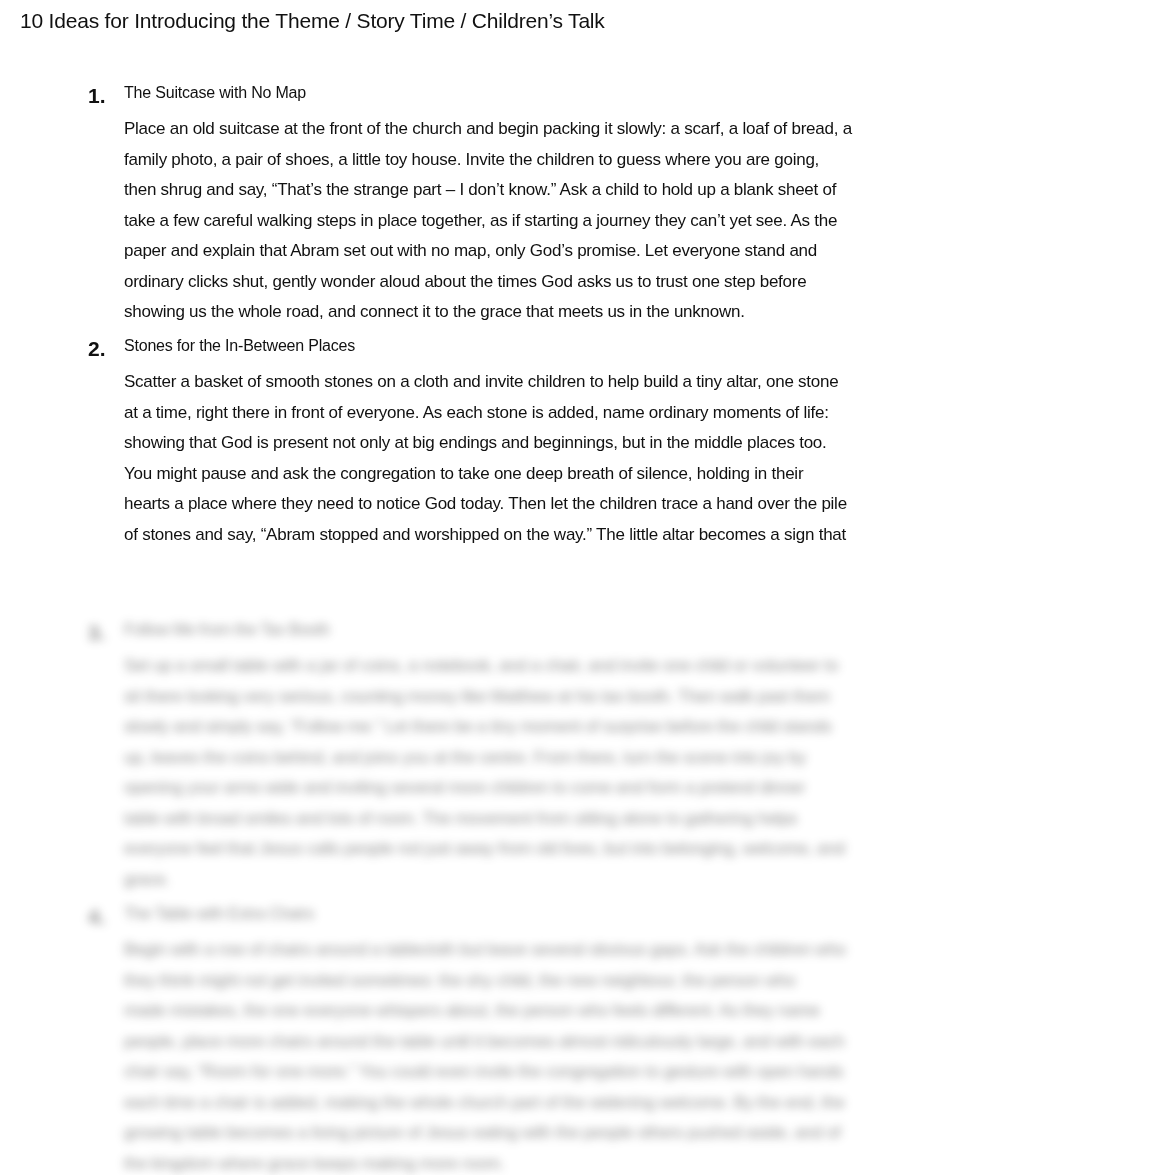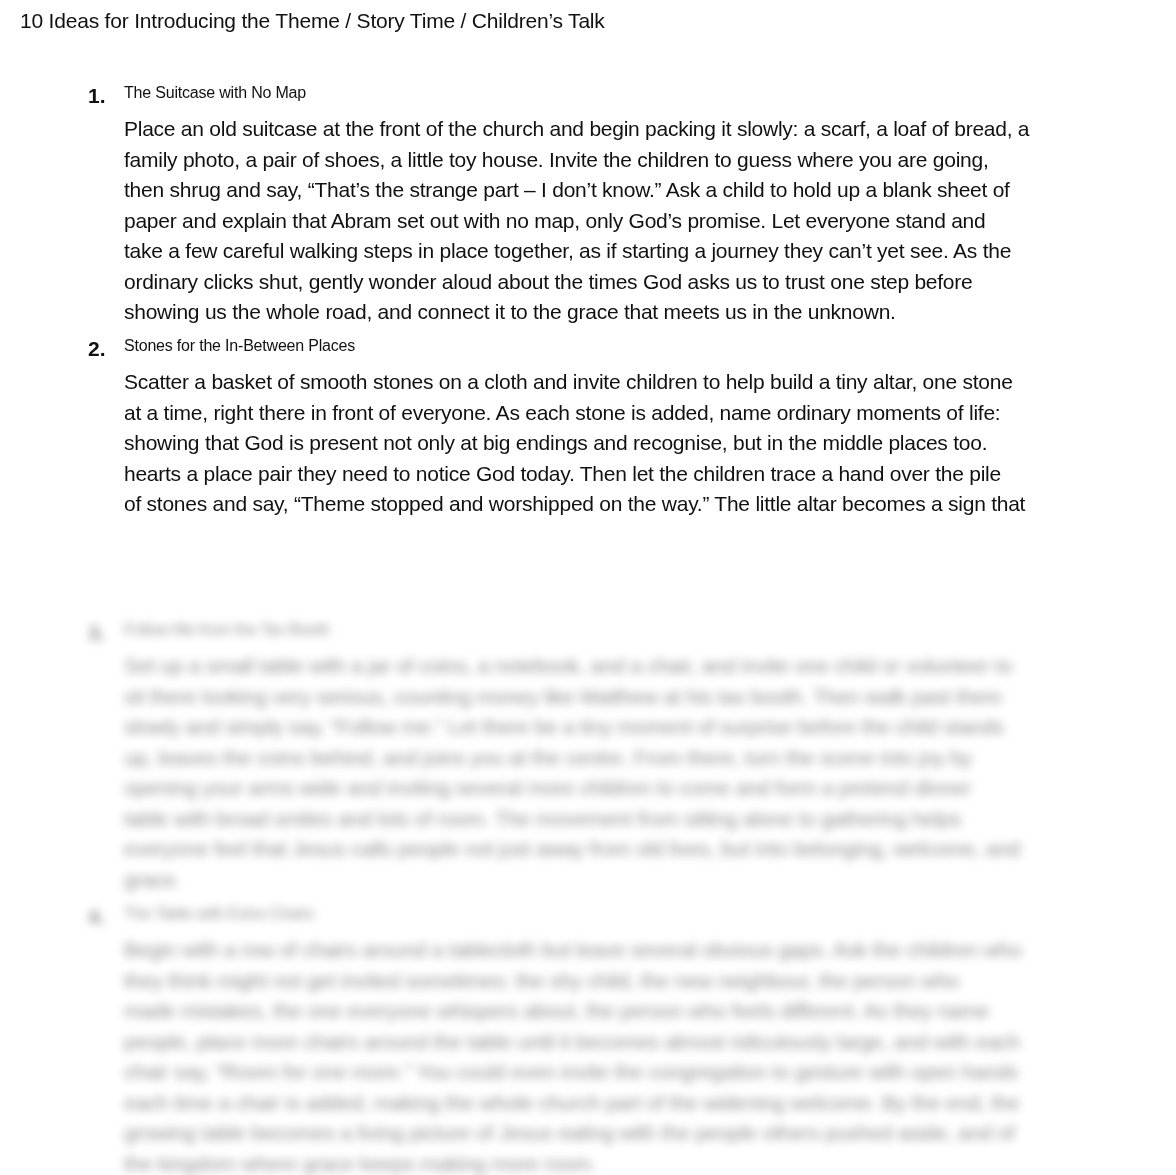--- a/index.html
+++ b/index.html
@@ -17,54 +17,55 @@
   .item-num {
     position: absolute; left: 0; top: 0;
     font-weight: bold; font-size: 21px;
   }
   .item-heading {
     position: absolute; left: 36px; top: 0;
     font-weight: normal; font-size: 16px; white-space: nowrap; letter-spacing: -0.2px;
   }
   .item-body { position: absolute; left: 36px; top: 30px; width: 1040px; }
   .line {
-    height: 30.5px; line-height: 30.5px; font-size: 21px;
+    height: 30.5px; line-height: 30.5px; font-size: 17px;
     white-space: nowrap; letter-spacing: -0.25px;
   }
   .blurred { filter: blur(5px); opacity: 0.55; color: #333; }
 </style>
 </head>
 <body>
 
 <div>
   <div class="doc-title">10 Ideas for Introducing the Theme / Story Time / Children’s Talk</div>
 
   <div class="item" style="top:84px;">
     <span class="item-num">1.</span>
     <span class="item-heading">The Suitcase with No Map</span>
     <div class="item-body">
       <div class="line">Place an old suitcase at the front of the church and begin packing it slowly: a scarf, a loaf of bread, a</div>
       <div class="line">family photo, a pair of shoes, a little toy house. Invite the children to guess where you are going,</div>
       <div class="line">then shrug and say, “That’s the strange part – I don’t know.” Ask a child to hold up a blank sheet of</div>
+      <div class="line">take a few careful walking steps in place together, as if starting a journey they can’t yet see. As the</div>
       <div class="line">paper and explain that Abram set out with no map, only God’s promise. Let everyone stand and</div>
-      <div class="line">take a few careful walking steps in place together, as if starting a journey they can’t yet see. As the</div>
       <div class="line">ordinary clicks shut, gently wonder aloud about the times God asks us to trust one step before</div>
       <div class="line">showing us the whole road, and connect it to the grace that meets us in the unknown.</div>
     </div>
   </div>
 
   <div class="item" style="top:337px;">
     <span class="item-num">2.</span>
     <span class="item-heading">Stones for the In-Between Places</span>
     <div class="item-body">
       <div class="line">Scatter a basket of smooth stones on a cloth and invite children to help build a tiny altar, one stone</div>
       <div class="line">at a time, right there in front of everyone. As each stone is added, name ordinary moments of life:</div>
-      <div class="line">showing that God is present not only at big endings and recognise, but in the middle places too.</div>
-      <div class="line">hearts a place pair they need to notice God today. Then let the children trace a hand over the pile</div>
-      <div class="line">of stones and say, “Theme stopped and worshipped on the way.” The little altar becomes a sign that</div>
+      <div class="line">showing that God is present not only at big endings and beginnings, but in the middle places too.</div>
+      <div class="line">You might pause and ask the congregation to take one deep breath of silence, holding in their</div>
+      <div class="line">hearts a place where they need to notice God today. Then let the children trace a hand over the pile</div>
+      <div class="line">of stones and say, “Abram stopped and worshipped on the way.” The little altar becomes a sign that</div>
     </div>
   </div>
 
   <div class="item blurred" style="top:621px;">
     <span class="item-num">3.</span>
     <span class="item-heading">Follow Me from the Tax Booth</span>
     <div class="item-body">
       <div class="line">Set up a small table with a jar of coins, a notebook, and a chair, and invite one child or volunteer to</div>
       <div class="line">sit there looking very serious, counting money like Matthew at his tax booth. Then walk past them</div>
       <div class="line">slowly and simply say, “Follow me.” Let there be a tiny moment of surprise before the child stands</div>

